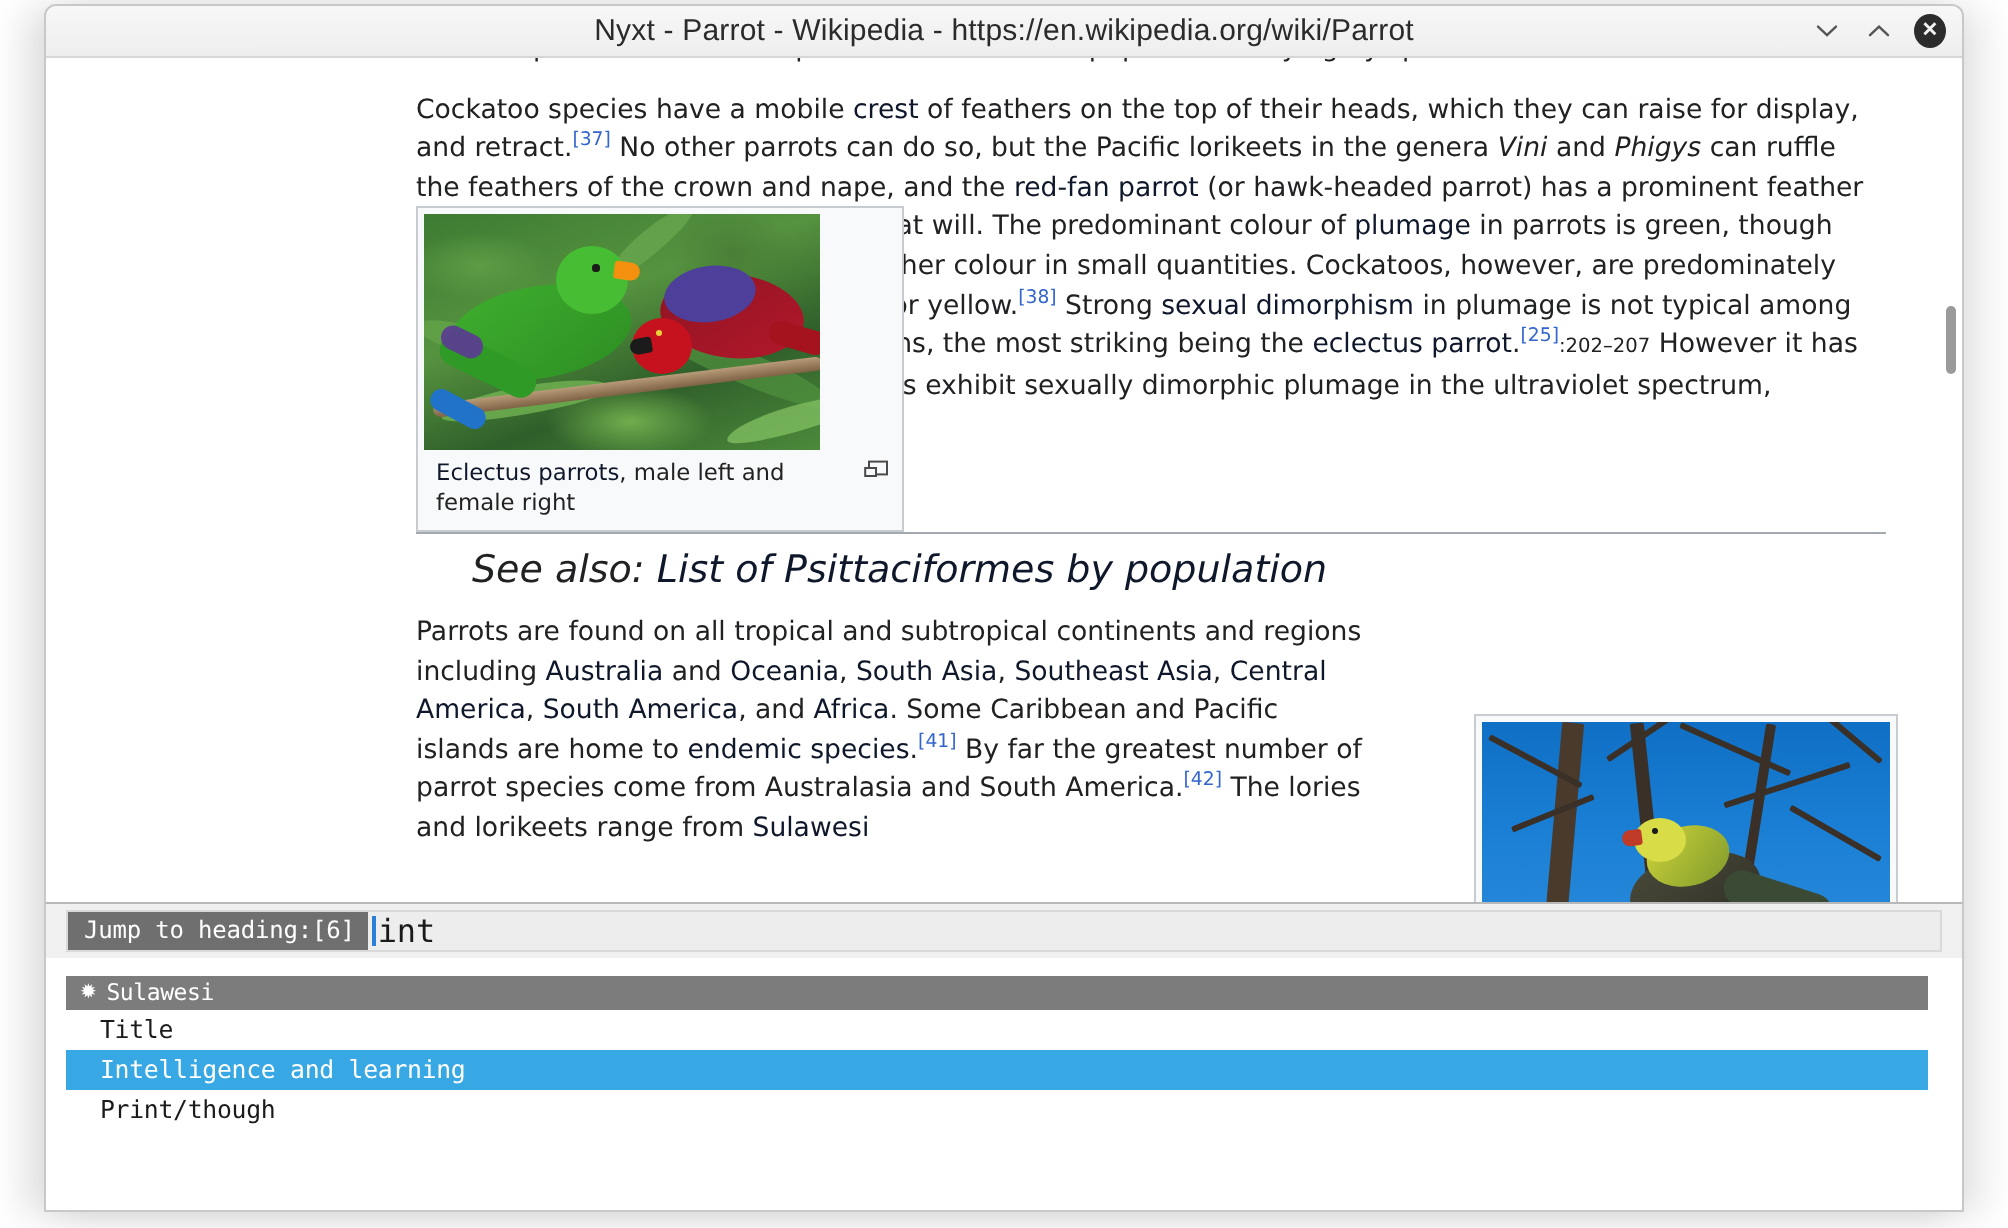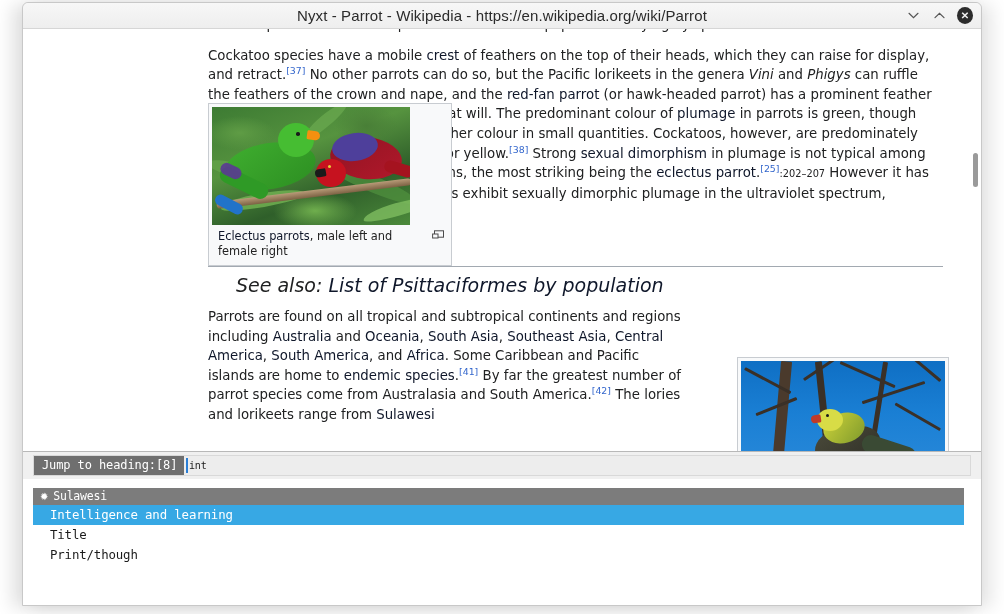--- a/index.html
+++ b/index.html
@@ -205,21 +205,21 @@
     padding-left: 2px;
     position: relative;
   }
   #caret {
     width: 1.5px; height: 15px;
     background: #2b7fd6;
     margin-right: 1px;
   }
   #prompt-input {
     font-family: "DejaVu Sans Mono", monospace;
-    font-size: 10px;
+    font-size: 16px;
     color: #1a1a1a;
     background: transparent;
     border: none; outline: none;
     padding: 0; margin: 0;
     letter-spacing: -0.1px;
   }
 
   
   #suggestions {
     position: relative;
@@ -409,34 +409,34 @@
               </p>
             </div>
           </div>
 
         </div>
       </div>
     </div>
 
     <div id="promptbar-wrap">
       <div id="promptbar">
-        <div id="prompt-label">Jump to heading:[8]</div>
+        <div id="prompt-label">Jump to heading:[6]</div>
         <div id="prompt-input-area">
           <div id="caret"></div>
           <input id="prompt-input" type="text" size="40" value="int" style="">
         </div>
       </div>
     </div>
 
     <div id="suggestions">
       <div id="sugg-inner">
         <div class="group-header">
           <span class="gear-glyph">✹</span>
           <span>Sulawesi</span>
         </div>
+        <div class="sugg-row">Title</div>
         <div class="sugg-row sel">Intelligence and learning</div>
-        <div class="sugg-row">Title</div>
         <div class="sugg-row">Print/though</div>
       </div>
     </div>
 
   </div>
 </div>
 
 </body></html>

